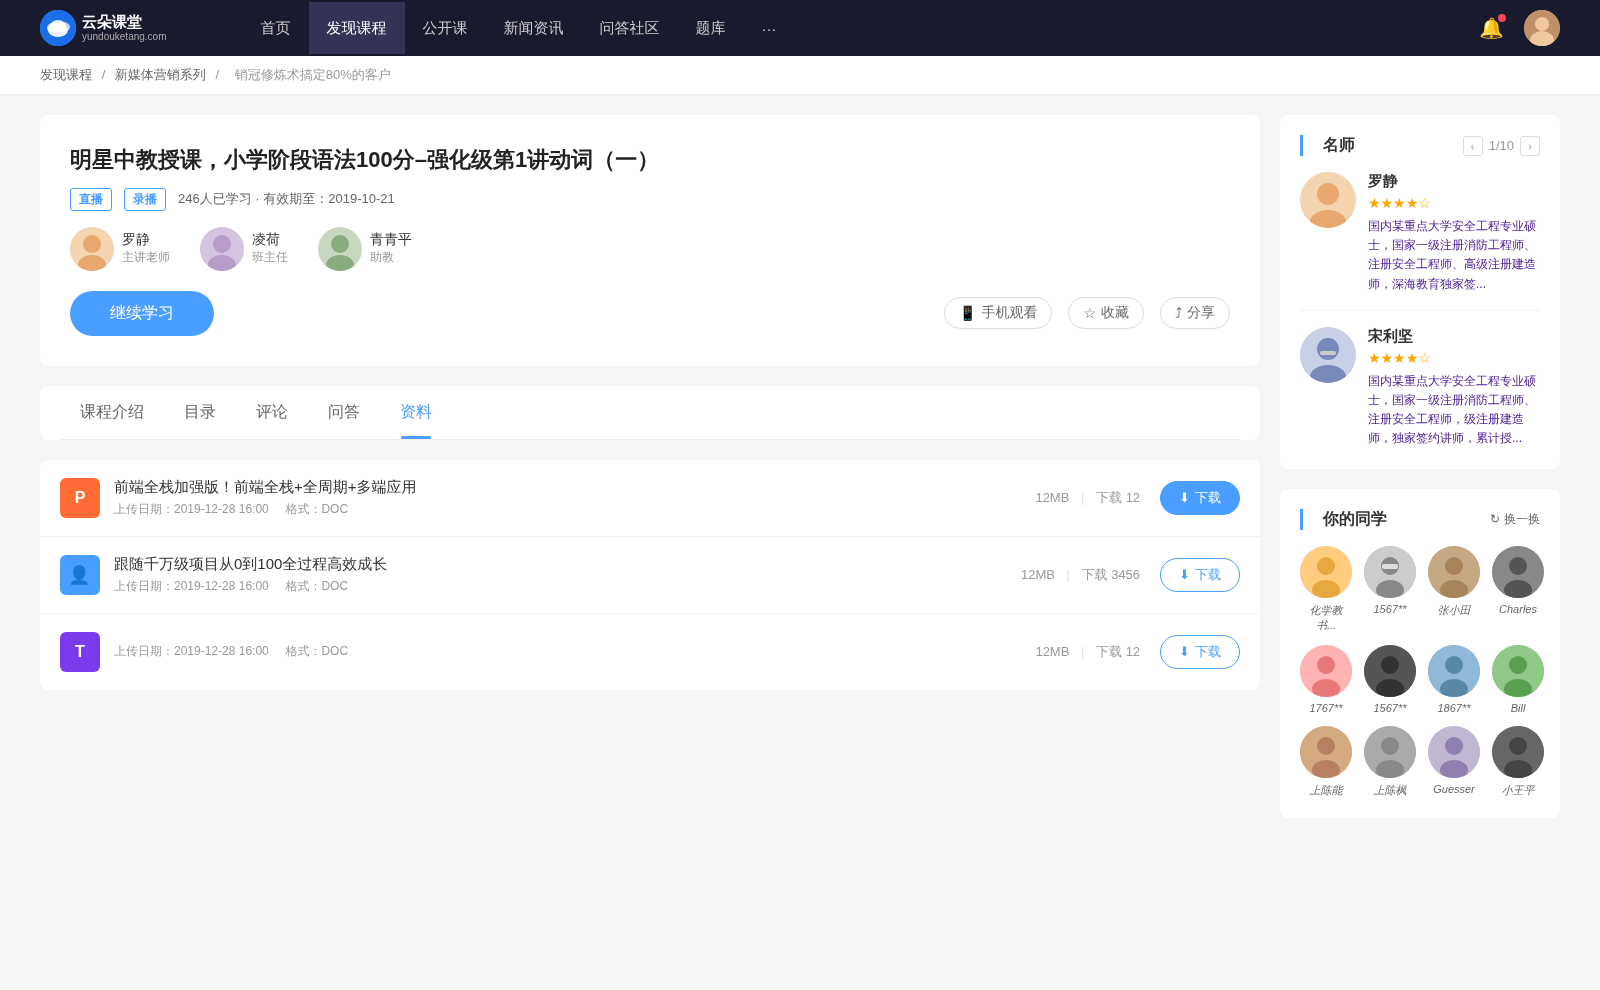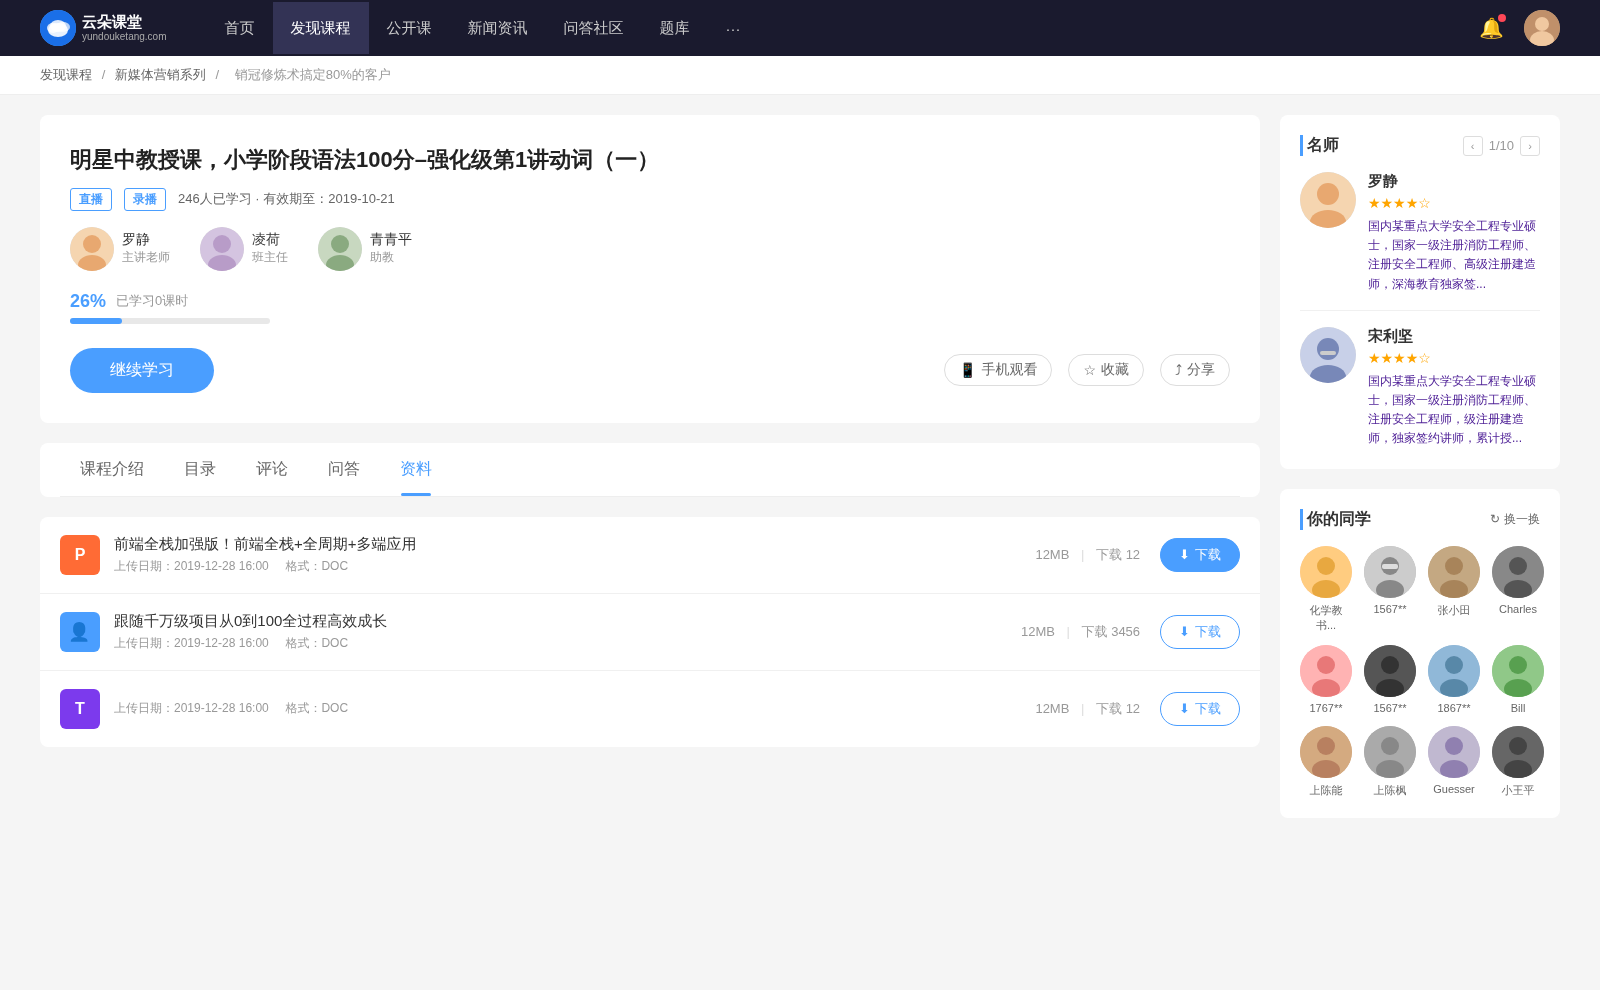--- a/index.html
+++ b/index.html
@@ -1,19 +1,19 @@
 <!DOCTYPE html>
 <html><head>
   <meta charset="utf-8">
   <style>
     * { box-sizing: border-box; margin: 0; padding: 0; }
     body { font-family: -apple-system, BlinkMacSystemFont, 'PingFang SC', 'Microsoft YaHei', sans-serif; background: #f5f5f5; font-size: 14px; color: #333; }
 
     
-    .navbar { background: #1a1a2e; height: 56px; display: flex; align-items: center; padding: 0 40px; }
+    .navbar { background: #1a1a2e; height: 56px; display: flex; align-items: center; padding: 0 40px; gap: 36px; }
     .logo { display: flex; align-items: center; margin-right: 40px; }
     .logo-icon { width: 36px; height: 36px; background: #4a9eff; border-radius: 50%; display: flex; align-items: center; justify-content: center; color: white; font-weight: bold; font-size: 16px; }
     .logo-text { color: white; font-size: 13px; margin-left: 6px; line-height: 1.2; }
     .logo-text .main { font-size: 15px; font-weight: bold; }
     .logo-text .sub { font-size: 10px; color: #aaa; }
     .nav-items { display: flex; gap: 0; flex: 1; }
     .nav-item { color: #ccc; padding: 0 18px; height: 52px; display: flex; align-items: center; font-size: 15px; cursor: pointer; }
     .nav-item:hover, .nav-item.active { color: white; background: #2a2a4a; }
     .nav-item.active { background: #333355; }
     .nav-right { margin-left: auto; display: flex; align-items: center; gap: 20px; }
@@ -75,36 +75,36 @@
     .resource-info { flex: 1; }
     .resource-title { font-size: 15px; color: #333; margin-bottom: 4px; font-weight: 500; }
     .resource-meta { font-size: 12px; color: #999; }
     .resource-stats { color: #999; font-size: 13px; margin-right: 20px; white-space: nowrap; }
     .btn-download { background: white; border: 1.5px solid #4a9eff; color: #4a9eff; border-radius: 20px; padding: 7px 18px; font-size: 13px; cursor: pointer; white-space: nowrap; display: flex; align-items: center; gap: 5px; }
     .btn-download.filled { background: #4a9eff; color: white; }
 
     
     .panel-card { background: white; border-radius: 8px; padding: 20px; margin-bottom: 20px; }
     .panel-header { display: flex; align-items: center; justify-content: space-between; margin-bottom: 16px; }
-    .panel-title { font-size: 16px; font-weight: bold; color: #333; border-left: 3px solid #4a9eff; padding-left: 4px; }
+    .panel-title { font-size: 16px; font-weight: bold; color: #333; border-left: 3px solid #4a9eff; padding-left: 20px; }
     .panel-nav { display: flex; align-items: center; gap: 6px; color: #999; font-size: 13px; }
     .nav-arrow { width: 20px; height: 20px; border: 1px solid #ddd; border-radius: 3px; display: flex; align-items: center; justify-content: center; cursor: pointer; font-size: 11px; }
     .teacher-card { display: flex; gap: 12px; margin-bottom: 16px; padding-bottom: 16px; border-bottom: 1px solid #f0f0f0; }
     .teacher-card:last-child { border-bottom: none; margin-bottom: 0; padding-bottom: 0; }
     .teacher-card-avatar { width: 56px; height: 56px; border-radius: 50%; background: #ddd; overflow: hidden; flex-shrink: 0; }
     .teacher-card-info { flex: 1; }
     .teacher-card-name { font-size: 15px; font-weight: bold; color: #333; margin-bottom: 4px; }
     .stars { color: #ffa500; font-size: 14px; margin-bottom: 6px; }
     .teacher-card-desc { font-size: 12px; color: #4c1d95; line-height: 1.6; }
 
     
     .classmate-grid { display: grid; grid-template-columns: repeat(4, 1fr); gap: 12px; }
     .classmate-item { display: flex; flex-direction: column; align-items: center; gap: 5px; }
     .classmate-avatar { width: 52px; height: 52px; border-radius: 50%; background: #ddd; overflow: hidden; display: flex; align-items: center; justify-content: center; }
-    .classmate-name { font-size: 11px; color: #666; text-align: center; }
+    .classmate-name { font-size: 11px; color: #666; text-align: center; font-style: italic; }
     .refresh-btn { display: flex; align-items: center; gap: 4px; color: #666; font-size: 12px; cursor: pointer; }
 
     
     .av-pink { background: #ffb3b3; }
     .av-orange { background: #ffcc99; }
 
     
     .pipe { color: #ddd; margin: 0 8px; }
   </style>
 </head>
@@ -203,29 +203,20 @@
             <svg viewBox="0 0 44 44">
                 <circle cx="22" cy="22" r="22" fill="#c8d8c0"></circle>
                 <circle cx="22" cy="17" r="9" fill="#8aaa80"></circle>
                 <ellipse cx="22" cy="38" rx="14" ry="10" fill="#8aaa80"></ellipse>
               </svg>
           </div>
           <div class="teacher-info">
             <div class="teacher-name">青青平</div>
             <div class="teacher-role">助教</div>
           </div>
-        </div>
-      </div>
-      <div class="progress-section">
-        <div class="progress-header">
-          <span class="progress-pct">26%</span>
-          <span class="progress-label">已学习0课时</span>
-        </div>
-        <div class="progress-bar-bg">
-          <div class="progress-bar-fill"></div>
         </div>
       </div>
       <div class="course-actions">
         <button class="btn-continue">继续学习</button>
         <div class="action-btns">
           <button class="action-btn">
             <span>📱</span>
             <span>手机观看</span>
           </button>
           <button class="action-btn">

